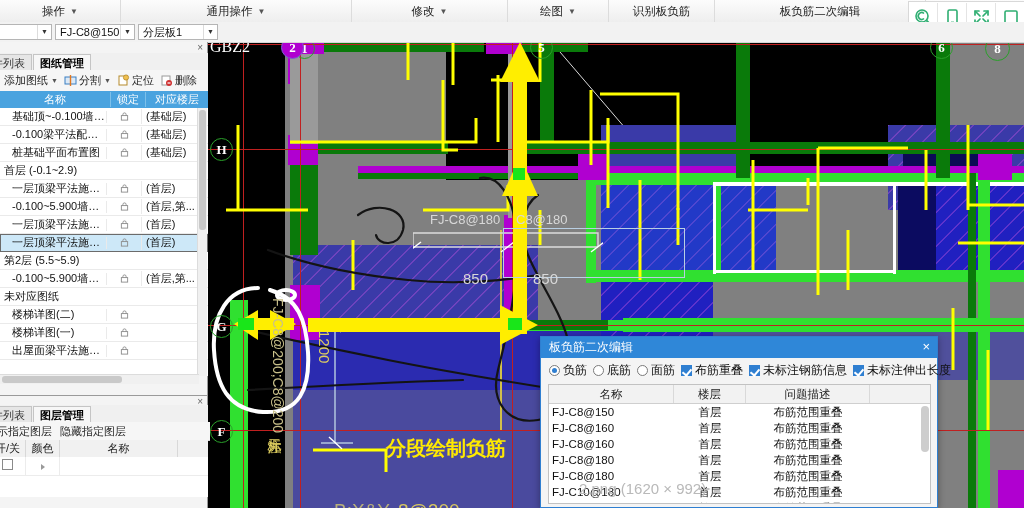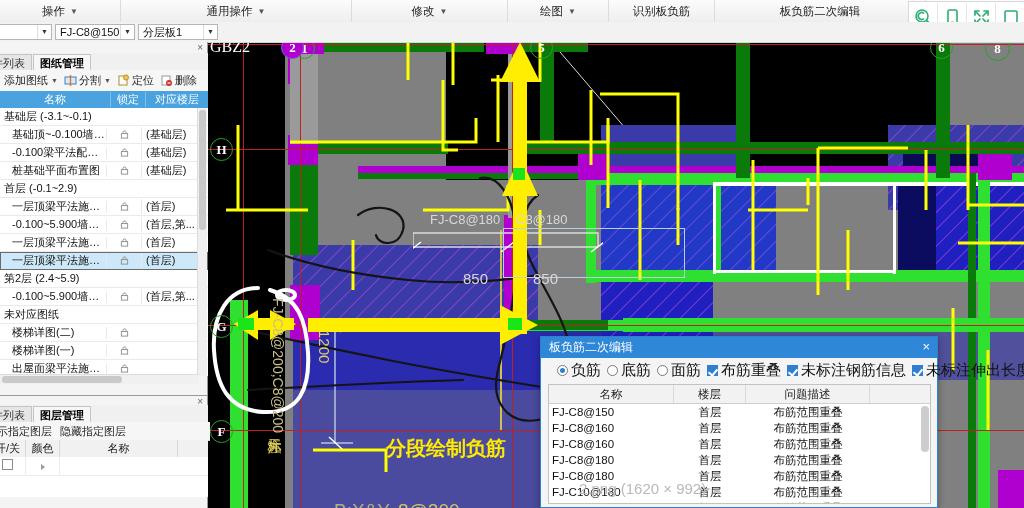--- a/index.html
+++ b/index.html
@@ -166,22 +166,22 @@
     left:540px;top:336px;width:398px;height:172px;
     background:#f4f4f4;border:1px solid #2f7fd1;box-shadow:0 2px 7px rgba(0,0,0,.35);
     box-sizing:border-box;
   }
   #dlg-title{
     position:absolute;left:0;top:0;width:396px;height:21px;background:#2f87d8;
     color:#fff;font-size:12px;display:flex;align-items:center;padding-left:8px;box-sizing:border-box;
   }
   #dlg-close{position:absolute;right:7px;top:3px;color:#fff;font-size:13px;line-height:14px;}
   #dlg-opts{
-    position:absolute;left:8px;top:21px;width:396px;height:25px;
-    display:flex;align-items:center;font-size:15px;color:#111;padding-left:8px;box-sizing:border-box;gap:6px;
+    position:absolute;left:0;top:21px;width:396px;height:25px;
+    display:flex;align-items:center;font-size:12px;color:#111;padding-left:8px;box-sizing:border-box;gap:6px;
   }
   .radio{width:11px;height:11px;border:1px solid #7a7a7a;border-radius:50%;background:#fff;display:inline-block;box-sizing:border-box;position:relative;margin-right:3px;vertical-align:-2px;}
   .radio.on:after{content:"";position:absolute;left:2px;top:2px;width:5px;height:5px;border-radius:50%;background:#2f7fd1;}
   .opt{display:flex;align-items:center;white-space:nowrap;}
   .opt .cbox{margin-right:3px;}
   #dlg-table{
     position:absolute;left:7px;top:47px;width:383px;height:120px;
     background:#fff;border:1px solid #c2c2c2;box-sizing:border-box;overflow:hidden;
   }
   #dlg-thead{height:18px;background:#f2f2f2;border-bottom:1px solid #cfcfcf;display:flex;align-items:center;font-size:11.5px;}
@@ -565,25 +565,20 @@
     </div>
   </div>
 
   <div class="lp-head">
     <div class="h-name">名称</div>
     <div class="h-lock">锁定</div>
     <div class="h-floor">对应楼层</div>
   </div>
 
   <div class="lp-rows" id="lp-rows">
-      <div class="lp-row group">
-        <div class="c-name">基础层 (-3.1~-0.1)</div>
-        <div class="c-lock"></div>
-        <div class="c-floor"></div>
-      </div>
       <div class="lp-row">
         <div class="c-name indent">基础顶~-0.100墙柱平...</div>
         <div class="c-lock"><svg class="lockglyph" viewBox="0 0 10 10">
             <rect x="1.5" y="4" width="7" height="5" fill="none" stroke="#8a8a8a" stroke-width="1"></rect>
             <path d="M3.2 4 V2.8 a1.8 1.8 0 0 1 3.6 0 V4" fill="none" stroke="#8a8a8a" stroke-width="1"></path>
           </svg></div>
         <div class="c-floor">(基础层)</div>
       </div>
       <div class="lp-row">
         <div class="c-name indent">-0.100梁平法配筋图</div>
@@ -632,21 +627,21 @@
       </div>
       <div class="lp-row sel">
         <div class="c-name indent">一层顶梁平法施工图-1-1</div>
         <div class="c-lock"><svg class="lockglyph" viewBox="0 0 10 10">
             <rect x="1.5" y="4" width="7" height="5" fill="none" stroke="#8a8a8a" stroke-width="1"></rect>
             <path d="M3.2 4 V2.8 a1.8 1.8 0 0 1 3.6 0 V4" fill="none" stroke="#8a8a8a" stroke-width="1"></path>
           </svg></div>
         <div class="c-floor">(首层)</div>
       </div>
       <div class="lp-row group">
-        <div class="c-name">第2层 (2.4~5.9)</div>
+        <div class="c-name">第2层 (5.5~5.9)</div>
         <div class="c-lock"></div>
         <div class="c-floor"></div>
       </div>
       <div class="lp-row">
         <div class="c-name indent">-0.100~5.900墙柱平面...</div>
         <div class="c-lock"><svg class="lockglyph" viewBox="0 0 10 10">
             <rect x="1.5" y="4" width="7" height="5" fill="none" stroke="#8a8a8a" stroke-width="1"></rect>
             <path d="M3.2 4 V2.8 a1.8 1.8 0 0 1 3.6 0 V4" fill="none" stroke="#8a8a8a" stroke-width="1"></path>
           </svg></div>
         <div class="c-floor">(首层,第...</div>

